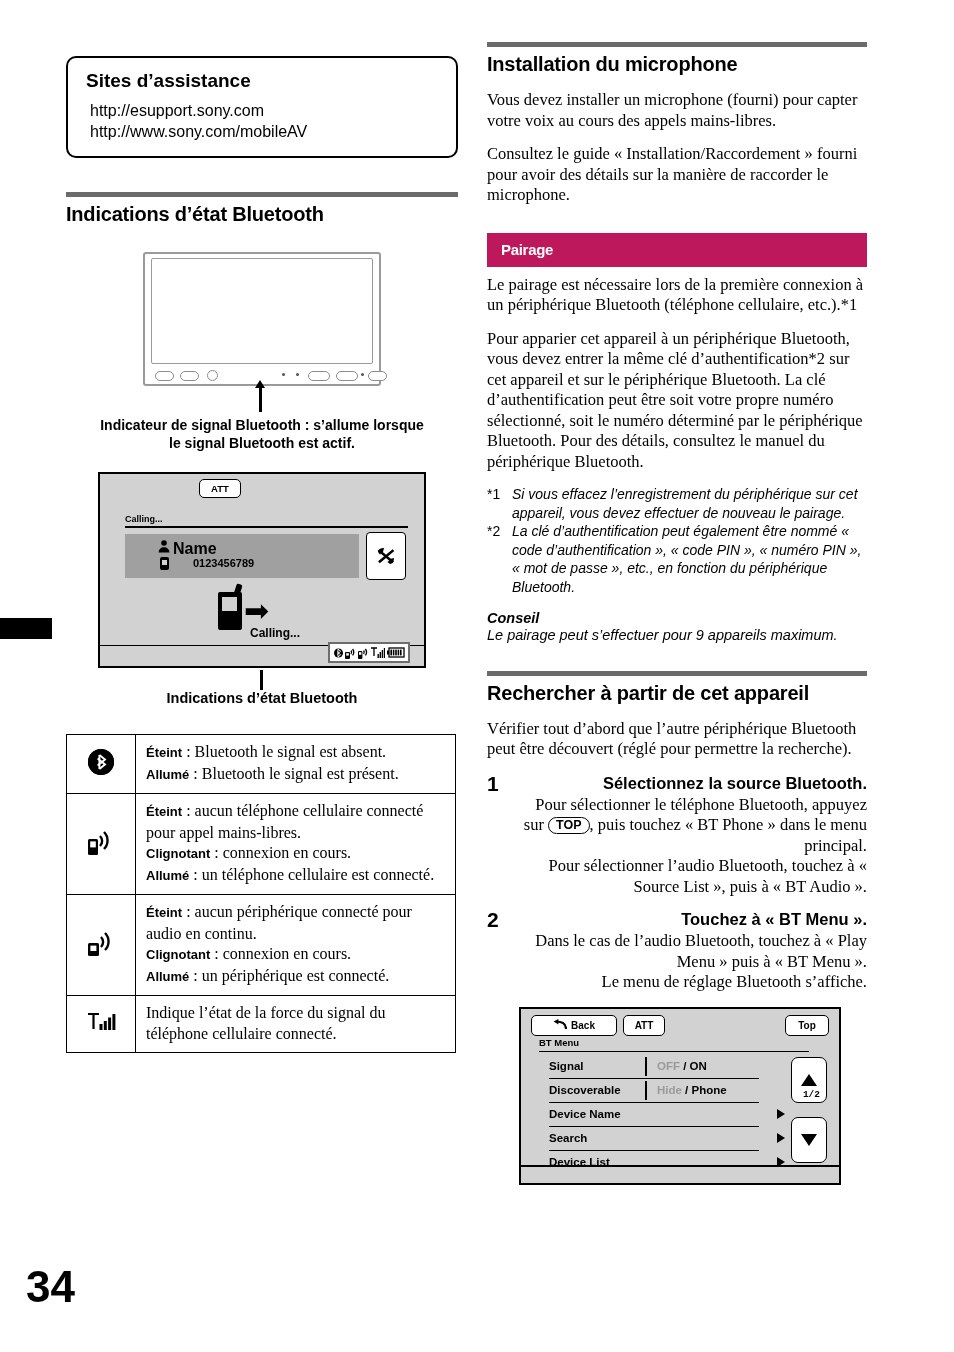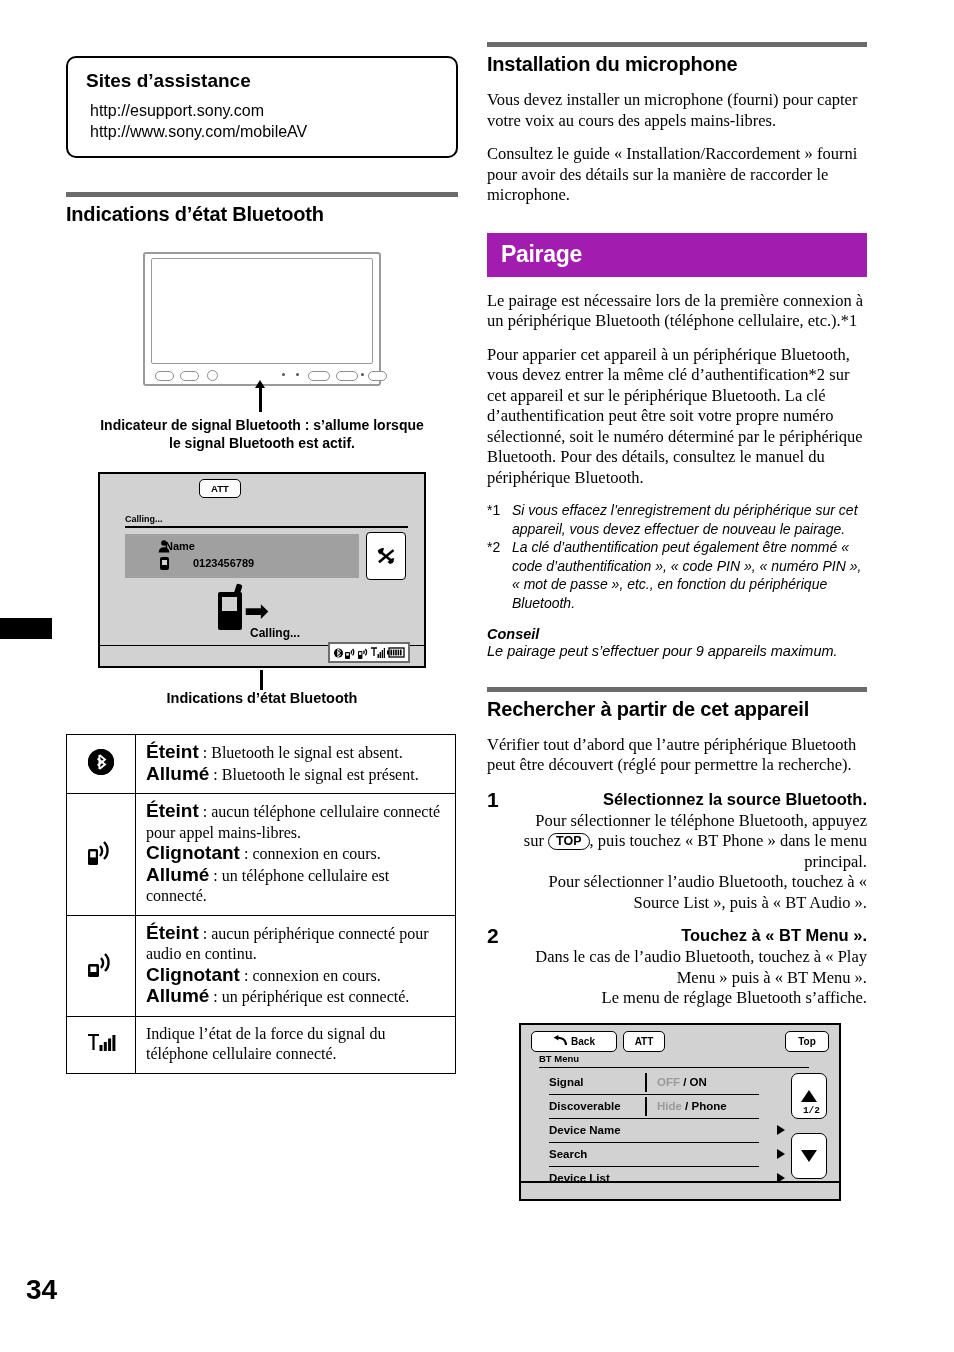--- a/index.html
+++ b/index.html
@@ -21,24 +21,24 @@
   }
 
   
   .sec-rule{height:5px;background:#6b6b6b;margin-bottom:6px;}
   h2.sec{
     font-family:"Liberation Sans", sans-serif;
     font-size:20px;font-weight:bold;margin:0 0 14px 0;letter-spacing:-0.2px;
   }
   
   .banner{
-    background:#a21caf;color:#fff;
+    background:#be185d;color:#fff;
     font-family:"Liberation Sans", sans-serif;
-    font-size:23px;font-weight:bold;
-    padding:8px 0 9px 14px;margin:0 0 14px 0;letter-spacing:-0.3px;
+    font-size:15px;font-weight:bold;
+    padding:8px 0 9px 14px;margin:0 0 8px 0;letter-spacing:-0.3px;
   }
 
   
   .support-box{
     border:2px solid #000;border-radius:10px;
     padding:12px 16px 14px 18px;margin:14px 0 0 0;
   }
   .support-title{
     font-family:"Liberation Sans", sans-serif;
     font-size:19px;font-weight:bold;margin:0 0 8px 0;
@@ -87,22 +87,22 @@
   }
   .mock-calling-label{
     position:absolute;left:25px;top:40px;
     font-family:"Liberation Sans", sans-serif;font-size:9px;font-weight:bold;
   }
   .mock-hr{position:absolute;left:25px;right:16px;top:52px;height:1.5px;background:#000;}
   .mock-row{
     position:absolute;left:25px;top:60px;width:234px;height:44px;background:#a0a0a0;
   }
   .mock-name{
-    position:absolute;left:40px;top:6px;
-    font-family:"Liberation Sans", sans-serif;font-size:11px;font-weight:bold;
+    position:absolute;left:48px;top:6px;
+    font-family:"Liberation Sans", sans-serif;font-size:16px;font-weight:bold;
   }
   .mock-num{
     position:absolute;left:68px;top:23px;
     font-family:"Liberation Sans", sans-serif;font-size:11px;font-weight:bold;
   }
   .ico-person{position:absolute;left:33px;top:6px;width:12px;height:13px;}
   .ico-phone-sm{position:absolute;left:35px;top:23px;width:9px;height:13px;
     background:#000;border-radius:2px;}
   .ico-phone-sm::after{content:"";position:absolute;left:2px;top:2.5px;width:5px;height:5px;background:#d2d2d2;}
   .mock-end{
@@ -136,21 +136,21 @@
   table.ind{
     border-collapse:collapse;margin:28px 0 0 0;width:390px;
     border:1.6px solid #000;
   }
   table.ind td{border:1.2px solid #000;vertical-align:middle;}
   td.ind-icon{width:68px;text-align:center;padding:6px 0;}
   td.ind-txt{
     padding:7px 9px 8px 10px;
     font-family:"Liberation Serif", serif;font-size:16px;line-height:20.5px;
   }
-  td.ind-txt b{font-family:"Liberation Sans", sans-serif;font-size:19px;}
+  td.ind-txt b{font-family:"Liberation Sans", sans-serif;font-size:13px;}
 
   
   .gi{display:inline-block;}
   .gi-bt{width:26px;height:26px;border-radius:50%;background:#000;color:#fff;
     font-family:"DejaVu Sans",sans-serif;font-size:17px;line-height:26px;text-align:center;}
 
   
   .fn{
     font-family:"Liberation Sans", sans-serif;font-style:italic;
     font-size:14px;line-height:18.5px;margin:0 0 0 0;
@@ -243,21 +243,21 @@
   .bt-page{
     position:absolute;right:19px;top:80px;
     font-family:Liberation Mono, monospace;font-size:9.5px;font-weight:bold;
   }
   .bt-botline{position:absolute;left:0;right:0;bottom:16px;height:1.5px;background:#000;}
 
   
   .tab-mark{position:absolute;left:0;top:618px;width:52px;height:21px;background:#000;}
   .pagenum{
     position:absolute;left:26px;top:1262px;
-    font-family:"Liberation Sans", sans-serif;font-weight:bold;font-size:28px;margin-top:12px;
+    font-family:"Liberation Sans", sans-serif;font-weight:bold;font-size:44px;
   }
 </style>
 </head>
 <body>
 
 <div class="page">
 
   <div class="col-left">
 
 

